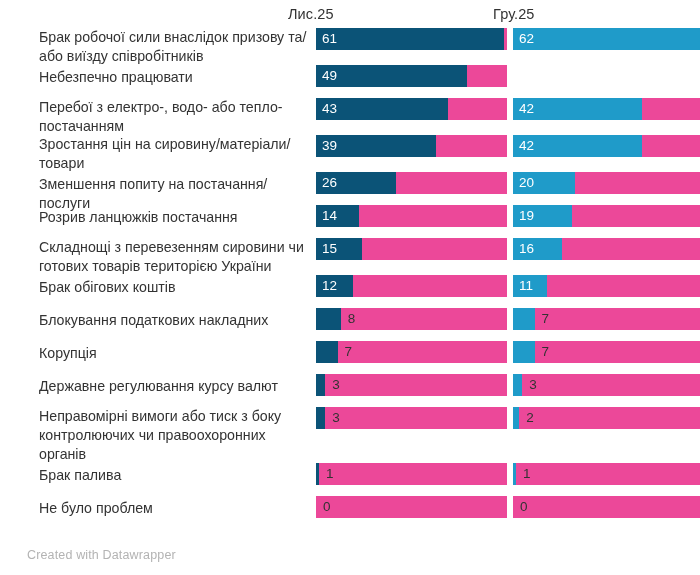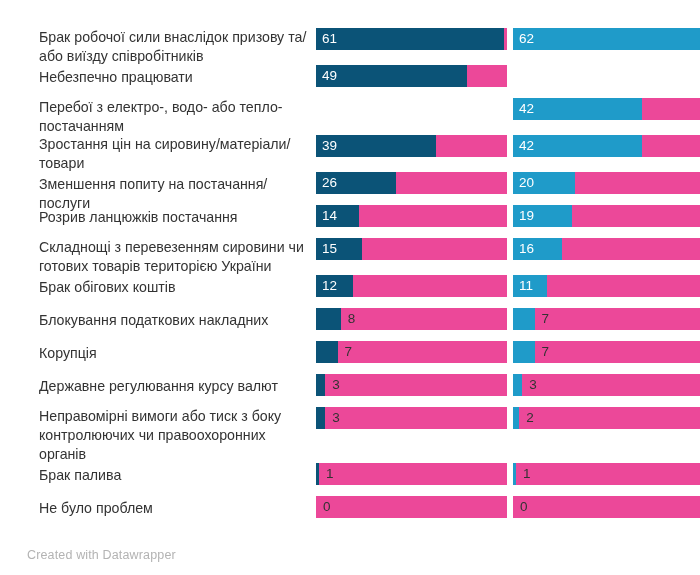--- a/index.html
+++ b/index.html
@@ -108,20 +108,24 @@
     font-size: 12.5px;
     color: #b3b3b3;
     letter-spacing: 0.15px;
   }
 </style>
 </head>
 <body>
 
 <div id="chart-root">
 
+  <div class="header-row">
+    <div class="series-title s0">Лис.25</div>
+    <div class="series-title s1">Гру.25</div>
+  </div>
 
   <div class="rows" id="rows">
       <div class="row" style="height: 37px;">
         <div class="row-label" style="top: 0px;">Брак робочої сили внаслідок призову та/
 або виїзду співробітників</div>
         <div class="track t0">
           <div class="bar" style="width: 187.919px; background: rgb(11, 83, 119);"></div>
           <div class="bar-value inside">61</div>
         </div>
         <div class="track t1">
@@ -132,20 +136,24 @@
       <div class="row" style="height: 33px;">
         <div class="row-label" style="top: 2.5px;">Небезпечно працювати</div>
         <div class="track t0">
           <div class="bar" style="width: 150.952px; background: rgb(11, 83, 119);"></div>
           <div class="bar-value inside">49</div>
         </div>
       </div>
       <div class="row" style="height: 37px;">
         <div class="row-label" style="top: 0px;">Перебої з електро-, водо- або тепло-
 постачанням</div>
+        <div class="track t0">
+          <div class="bar" style="width: 132.468px; background: rgb(11, 83, 119);"></div>
+          <div class="bar-value inside">43</div>
+        </div>
         <div class="track t1">
           <div class="bar" style="width: 129.387px; background: rgb(31, 155, 201);"></div>
           <div class="bar-value inside">42</div>
         </div>
       </div>
       <div class="row" style="height: 37px;">
         <div class="row-label" style="top: 0px;">Зростання цін на сировину/матеріали/
 товари</div>
         <div class="track t0">
           <div class="bar" style="width: 120.145px; background: rgb(11, 83, 119);"></div>

